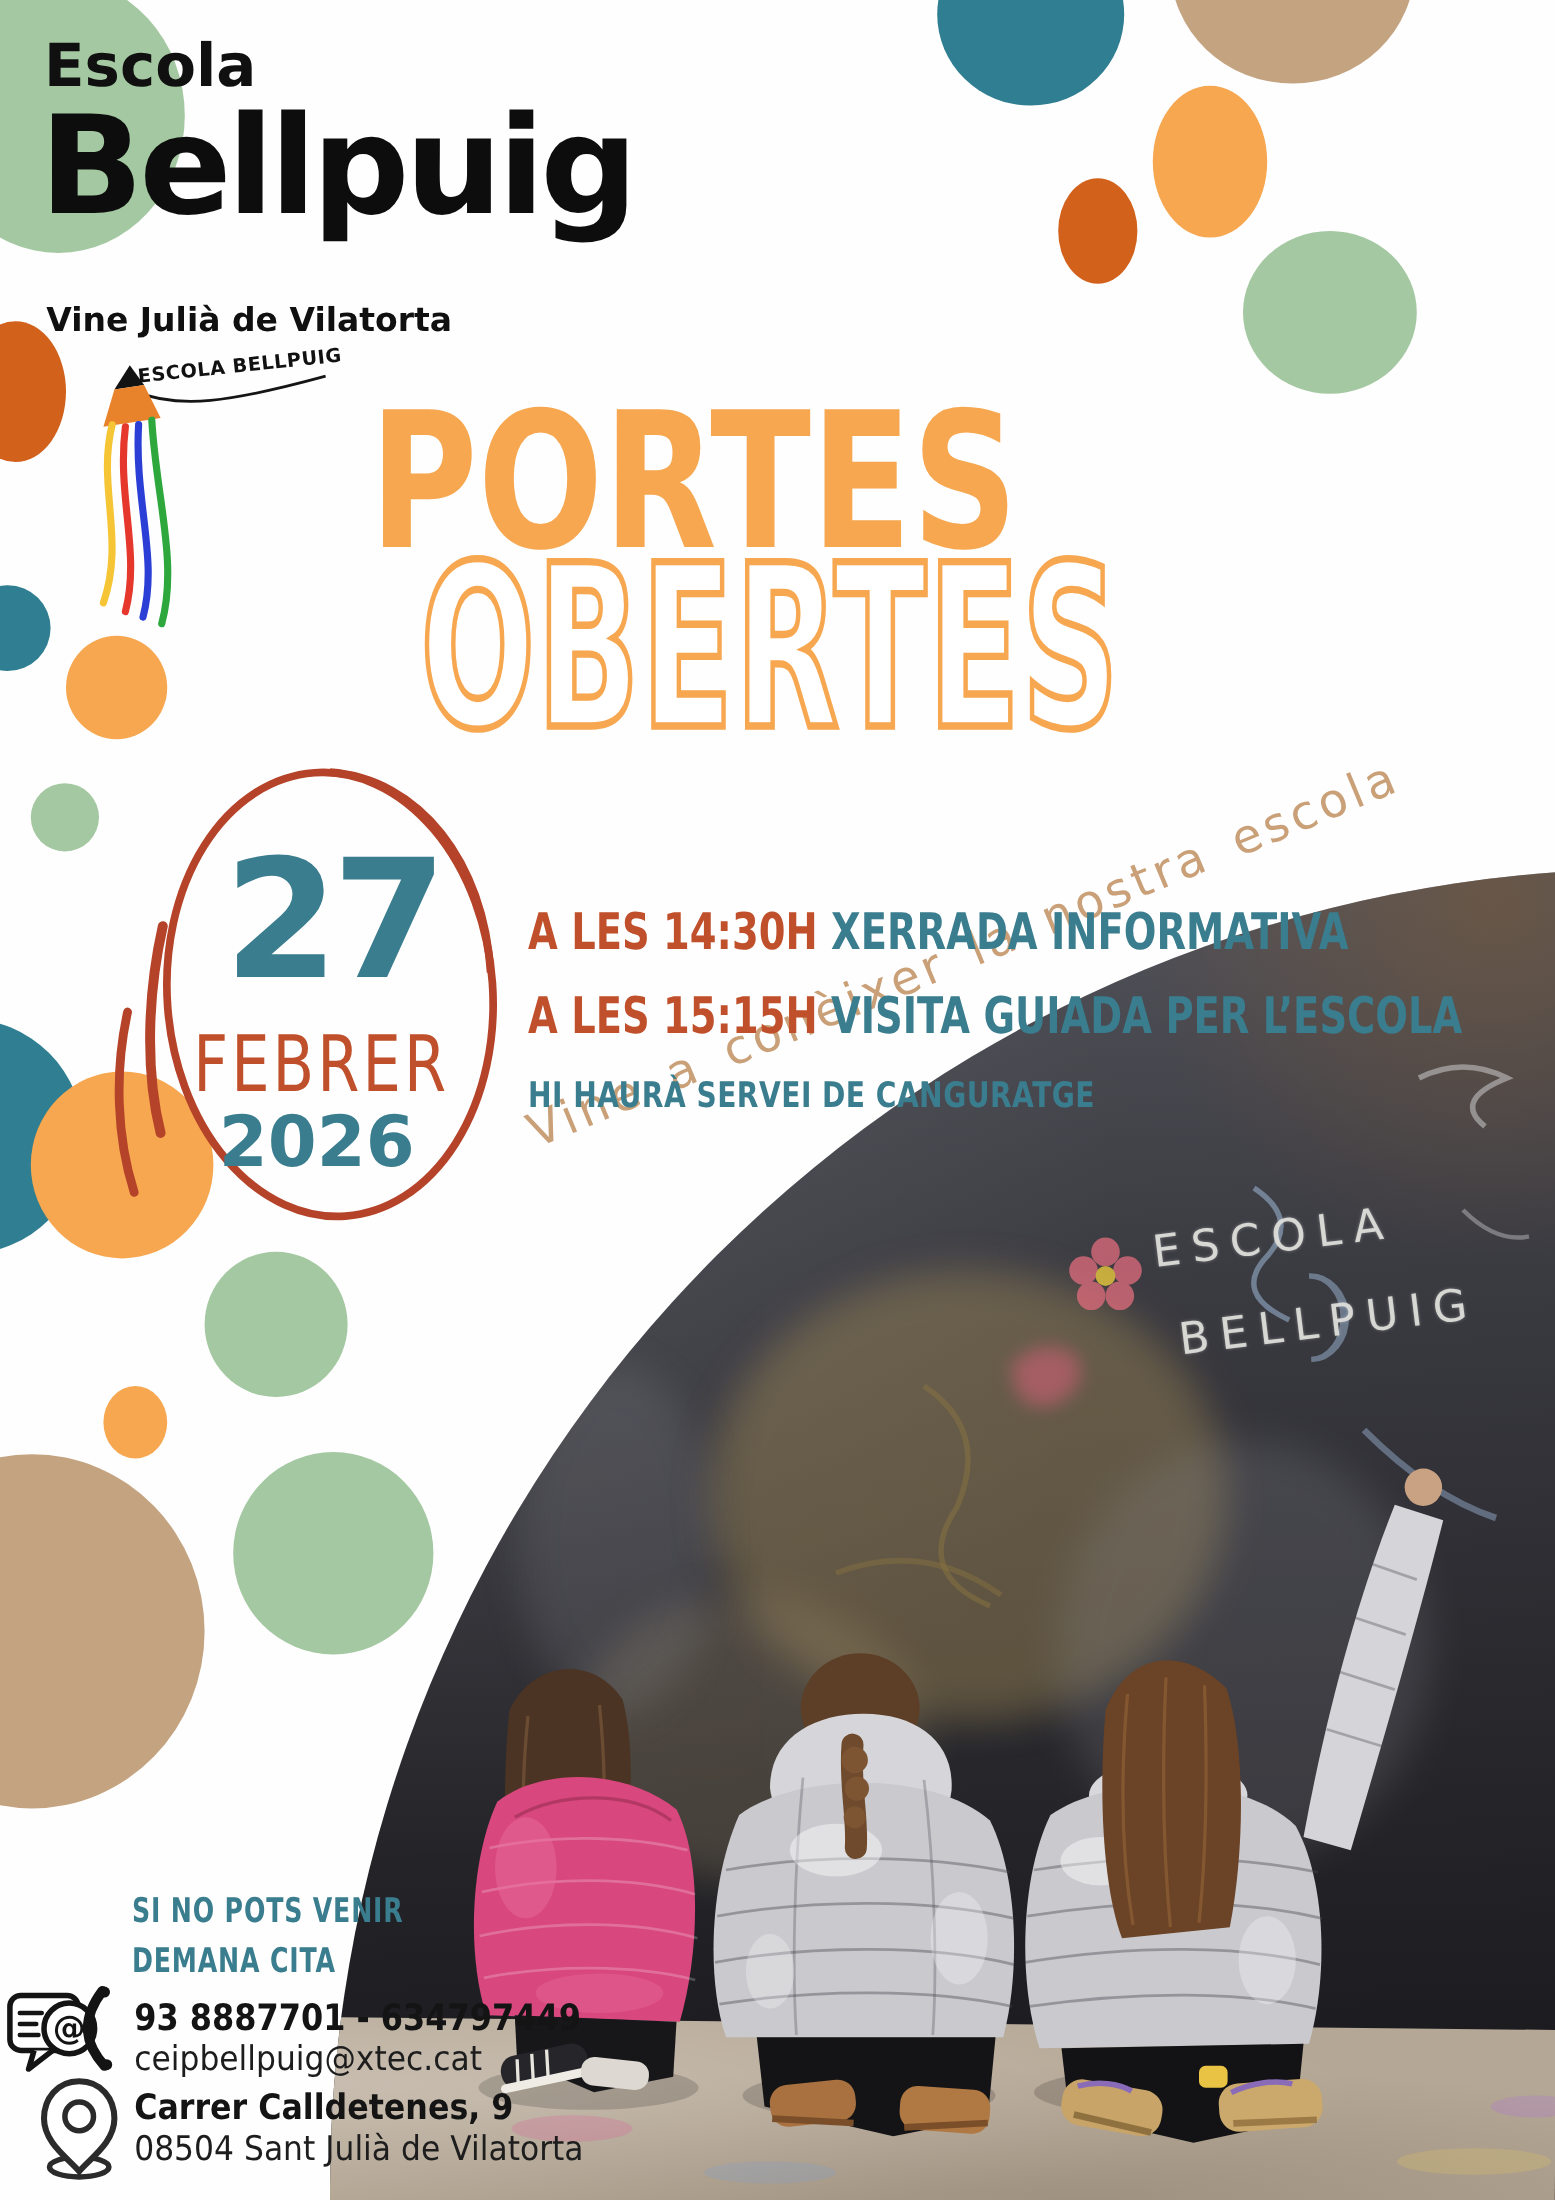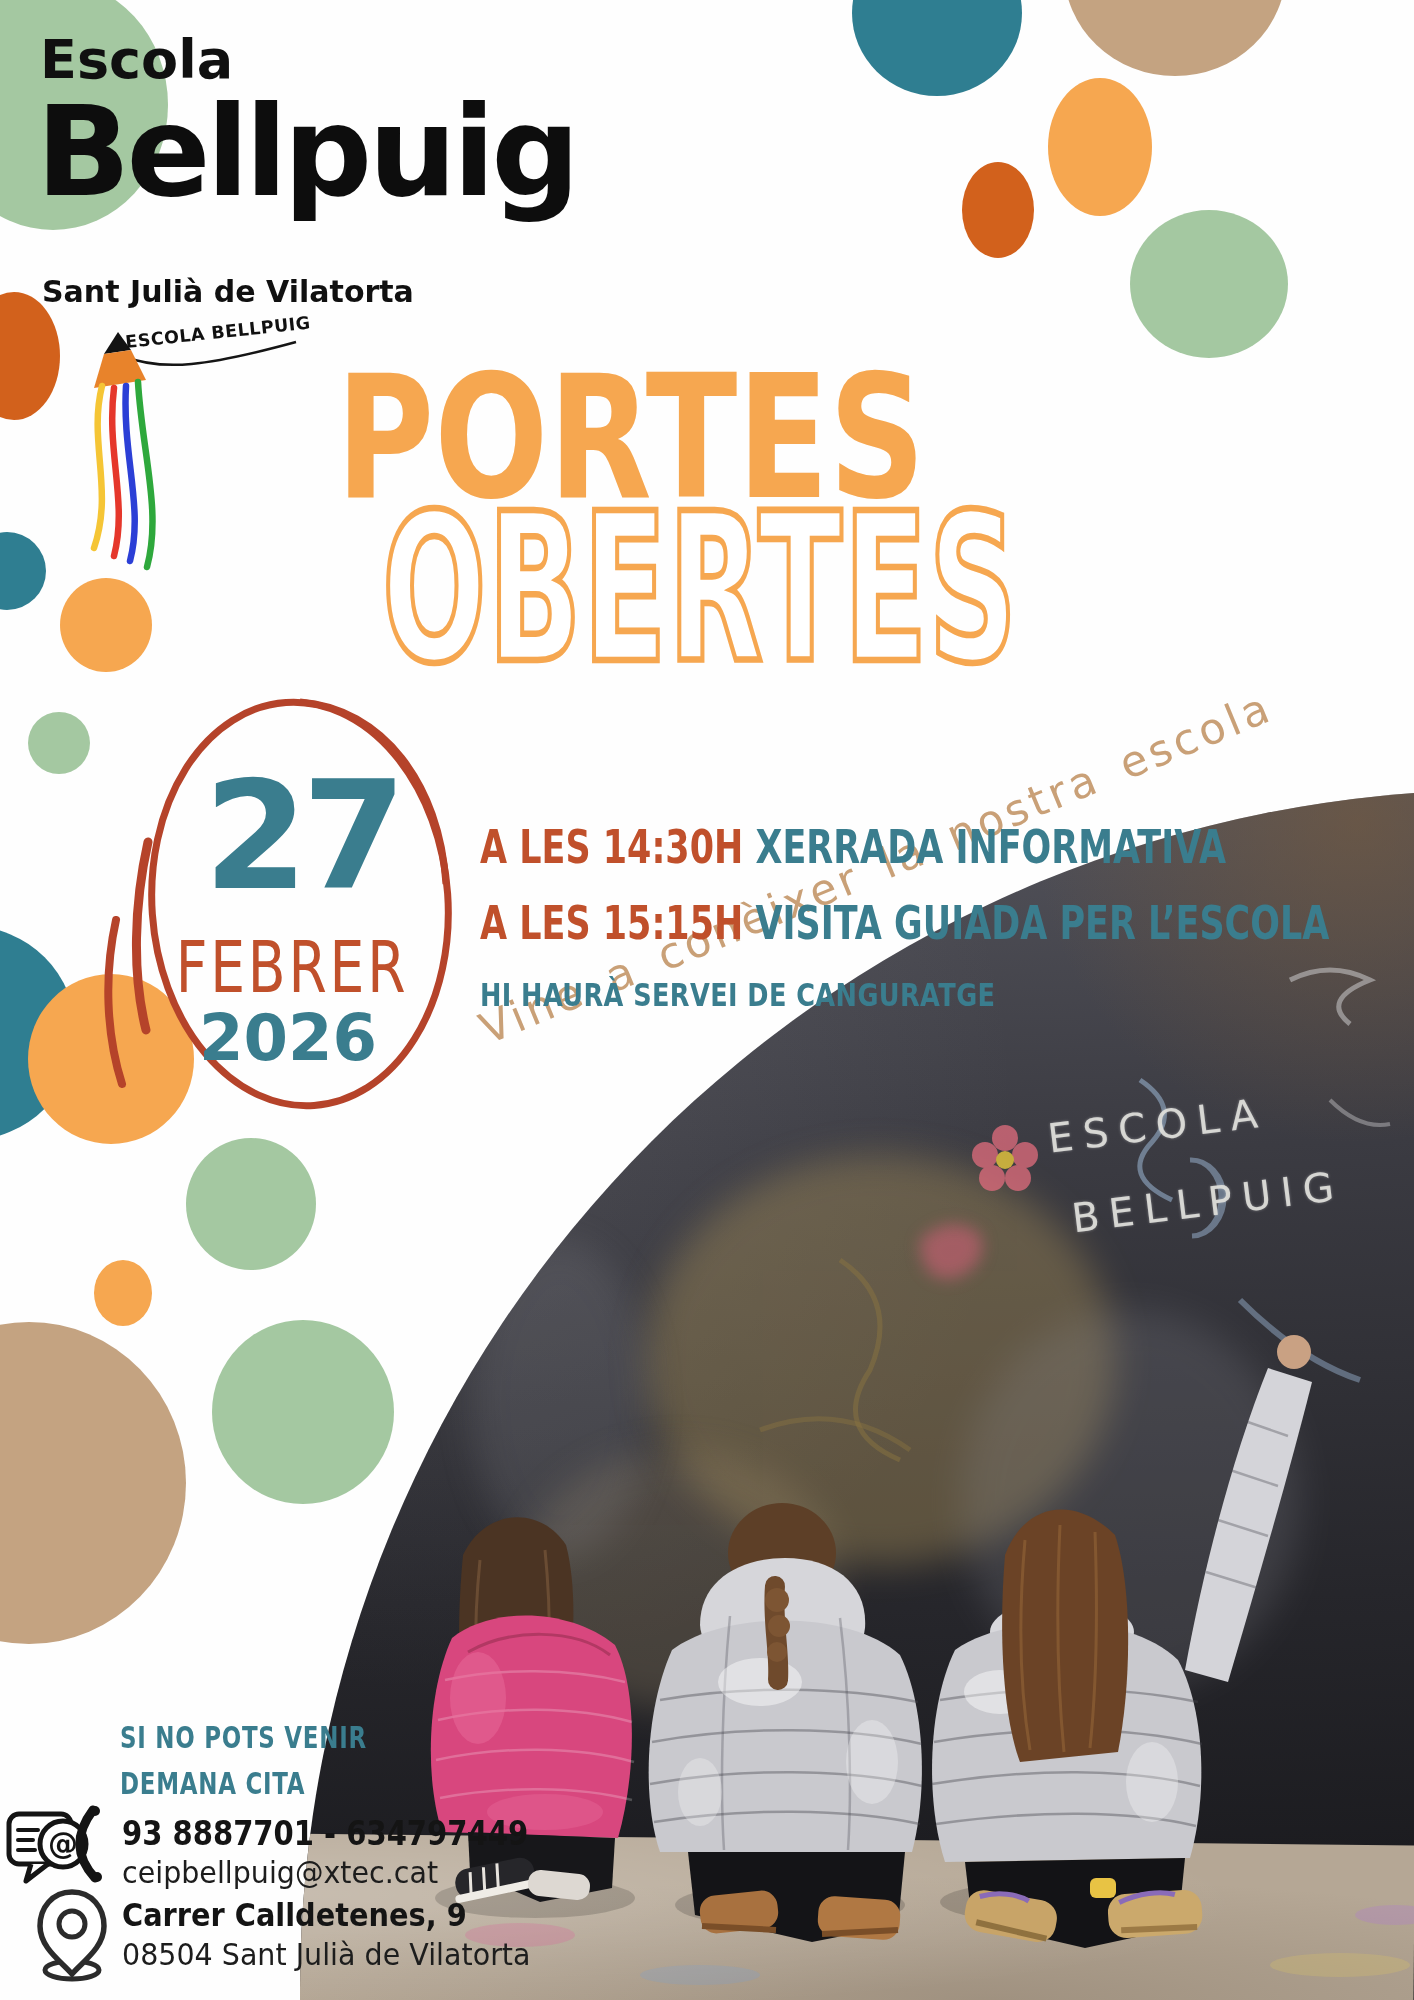--- a/index.html
+++ b/index.html
@@ -115,21 +115,21 @@
   <div class="circ c10"></div>
   <div class="circ c11"></div>
   <div class="circ c12"></div>
   <div class="circ c13"></div>
   <div class="circ c14"></div>
   <div class="circ c15"></div>
   <div class="circ c16"></div>
 
   <div class="abs z4 school1">Escola</div>
   <div class="abs z4 school2">Bellpuig</div>
-  <div class="abs z4 school-loc">Sant Julià de Vilatorta</div>
+  <div class="abs z4 school-loc">Vine Julià de Vilatorta</div>
 
   <svg class="abs z4 logo-svg" viewBox="0 0 260 245">
     <g>
       <path d="M55,26 C95,42 140,36 228,12" fill="none" stroke="#151515" stroke-width="2.5"></path>
       <polygon points="50,2 36,24 63,20" fill="#131313"></polygon>
       <polygon points="36,24 63,20 78,50 26,58" style="fill:var(--pencil_orange,#e8832b)"></polygon>
       <path d="M34,56 C20,112 46,160 26,218" fill="none" stroke="#f5c535" stroke-width="6.5" stroke-linecap="round"></path>
       <path d="M46,58 C38,122 60,172 46,226" fill="none" stroke="#e5372b" stroke-width="6.5" stroke-linecap="round"></path>
       <path d="M58,56 C54,126 76,178 62,231" fill="none" stroke="#2b3fd6" stroke-width="6.5" stroke-linecap="round"></path>
       <path d="M70,52 C74,122 94,182 79,237" fill="none" stroke="#2ea83c" stroke-width="6.5" stroke-linecap="round"></path>

